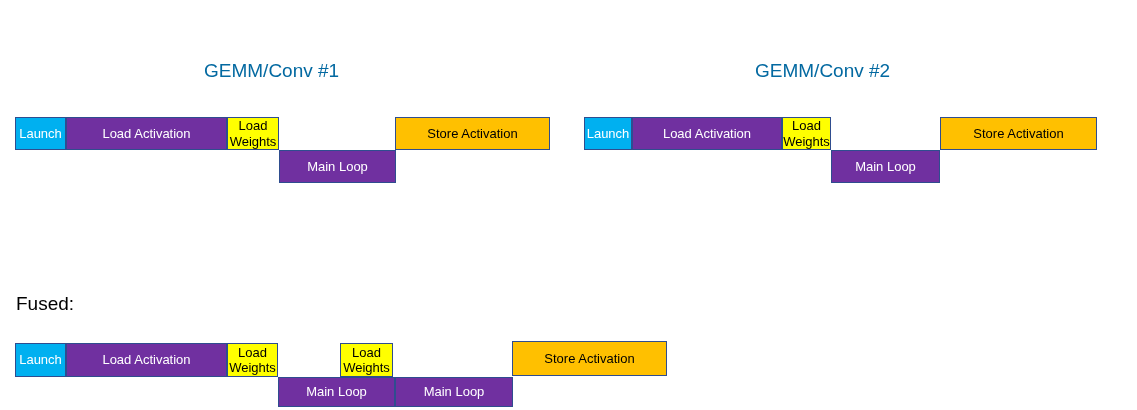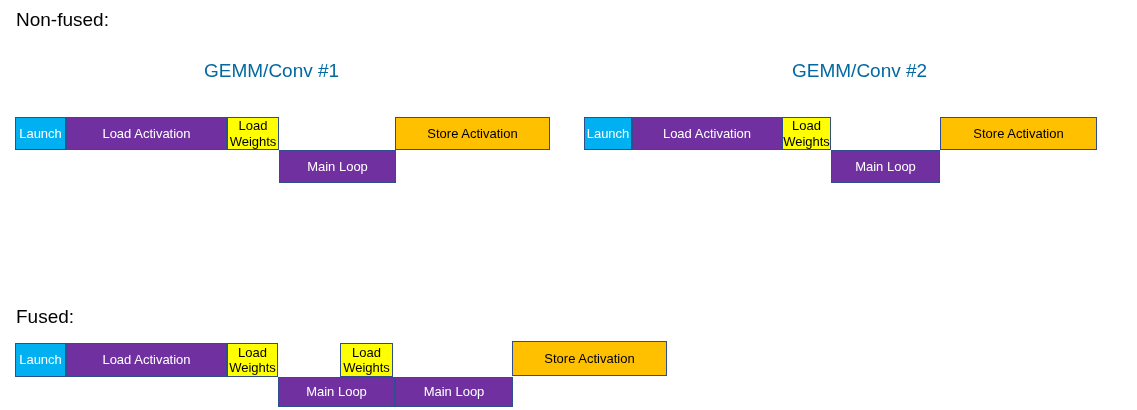--- a/index.html
+++ b/index.html
@@ -15,47 +15,46 @@
     background: #ffffff;
     overflow: hidden;
   }
   .section-label {
     position: absolute;
     font-size: 19px;
     color: #000000;
     white-space: nowrap;
   }
   .label-nonfused { left: 16px; top: 9px; }
-  .label-fused   { left: 16px; top: 306px; }
+  .label-fused   { left: 16px; top: 293px; }
   .group-title {
     position: absolute;
     font-size: 19px;
     color: #0369a1;
     white-space: nowrap;
   }
   .group-title-1 { left: 204px; top: 60px; }
-  .group-title-2 { left: 755px; top: 60px; margin-left: 37px; }
+  .group-title-2 { left: 755px; top: 60px; }
   .tbox {
     position: absolute;
     box-sizing: border-box;
     border: 1.5px solid #2F4D8F;
     display: flex;
     align-items: center;
     justify-content: center;
     text-align: center;
     font-size: 13px;
     line-height: 1.18;
     overflow: hidden;
   }
 </style>
 </head>
 <body>
 
 <div class="canvas">
-  <div class="section-label label-nonfused">Non-fused:</div>
 
   <div class="group-title group-title-1">GEMM/Conv #1</div>
 
   <div class="group-title group-title-2">GEMM/Conv #2</div>
 
   <div class="section-label label-fused">Fused:</div>
 
   <div id="boxes">
       <div class="tbox" style="left: 15px; top: 117px; width: 51px; height: 33px; background: rgb(0, 176, 240); color: rgb(255, 255, 255); border-color: rgb(47, 77, 143);">Launch</div>
       <div class="tbox" style="left: 66px; top: 117px; width: 161px; height: 33px; background: rgb(112, 48, 160); color: rgb(255, 255, 255); border-color: rgb(47, 77, 143);">Load Activation</div>

